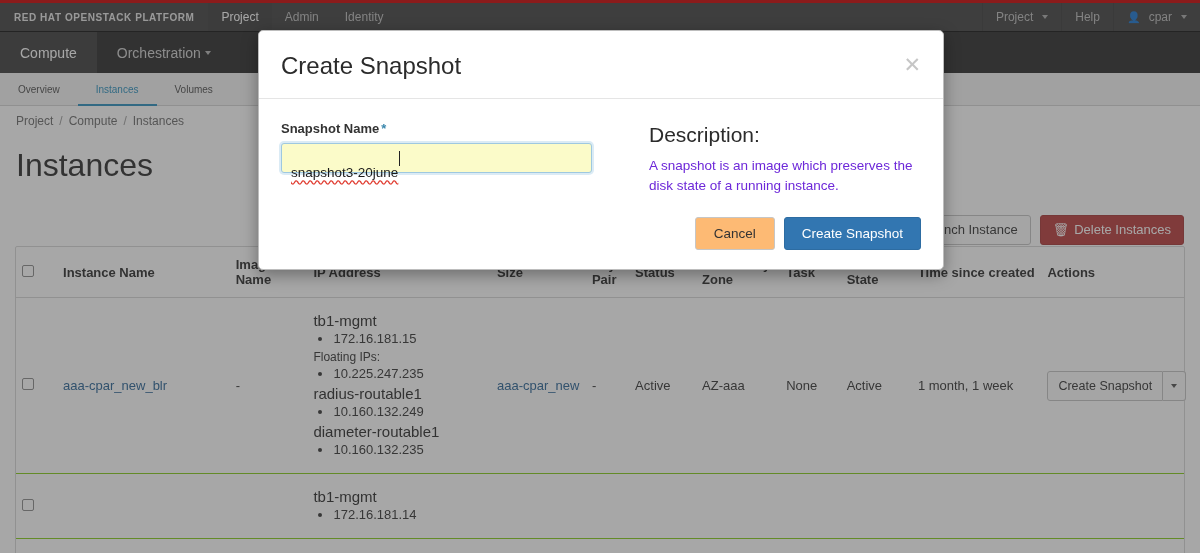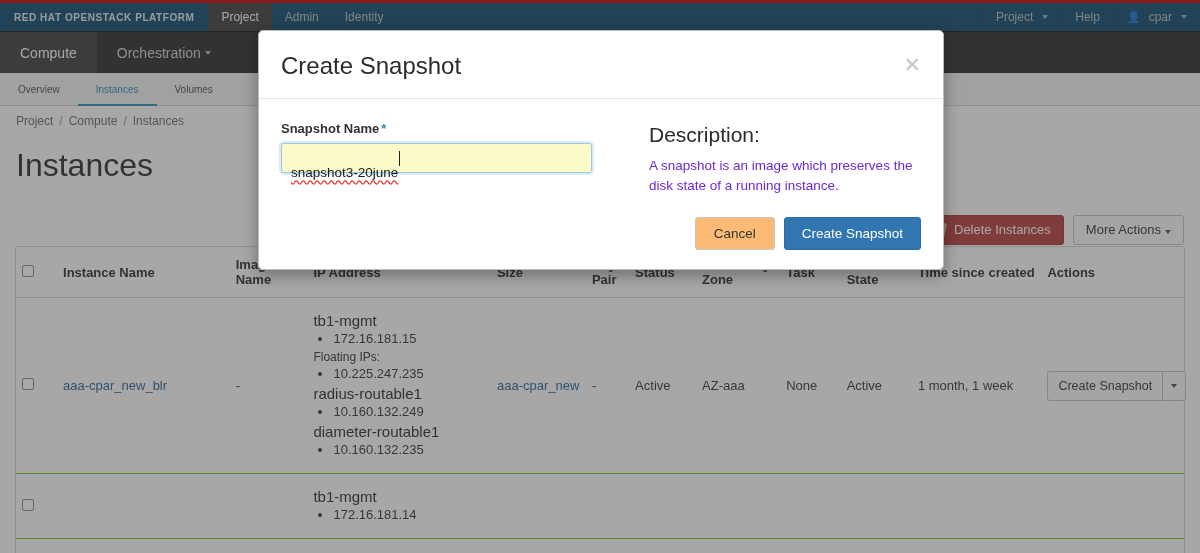--- a/index.html
+++ b/index.html
@@ -13,21 +13,21 @@
   #page { position: relative; width: 1200px; height: 553px; overflow: hidden; background:#fff; }
 
   
   #page-content { position:absolute; inset:0; }
 
   
   .red-line { height:3px; background:#cc0000; }
 
   
   .navbar-brand-row {
-    height:29px; background:#0c4a6e; display:flex; align-items:stretch;
+    height:29px; background:#404040; display:flex; align-items:stretch;
     border-bottom:1px solid #111;
     justify-content:center;
   }
   .brand {
     display:flex; align-items:center; padding:0 14px;
     color:#e6e6e6; font-size:10px; font-weight:bold; letter-spacing:.55px;
     text-transform:uppercase; white-space:nowrap;
   }
   .nav-top-items { display:flex; align-items:stretch; }
   .nav-top-item {
@@ -254,23 +254,20 @@
       <span class="sep">/</span>
       <span>Instances</span>
     </div>
 
     <h1 class="page-title">Instances</h1>
 
     <div class="toolbar">
       <button class="btn">Launch Instance</button>
       <button class="btn btn-danger">
         <span class="trash">🗑</span><span>Delete Instances</span>
-      </button>
-      <button class="btn">
-        <span>More Actions</span><span class="caret-down" style="border-top-color:#333"></span>
       </button>
     </div>
 
     <div class="table-wrap">
       <table class="inst">
         <colgroup>
           <col style="width:38px">
             <col style="width:160px">
             <col style="width:72px">
           <col style="width:170px">

